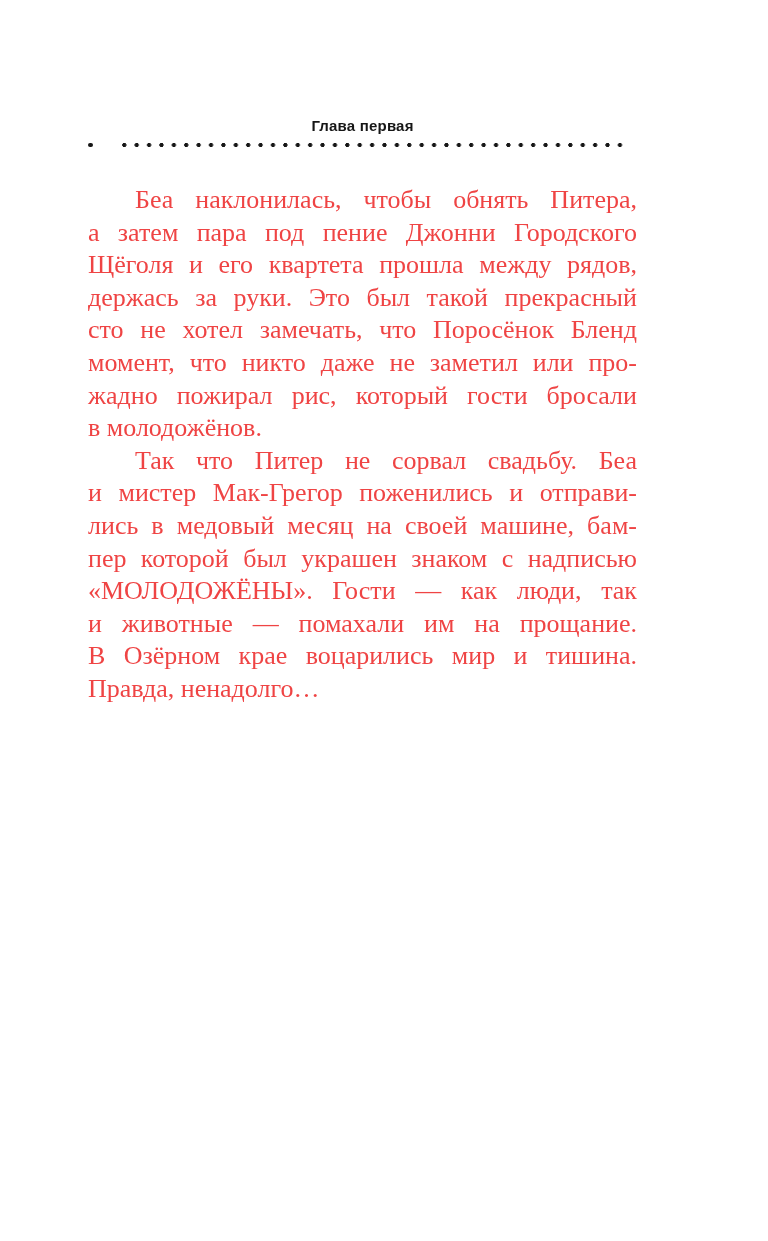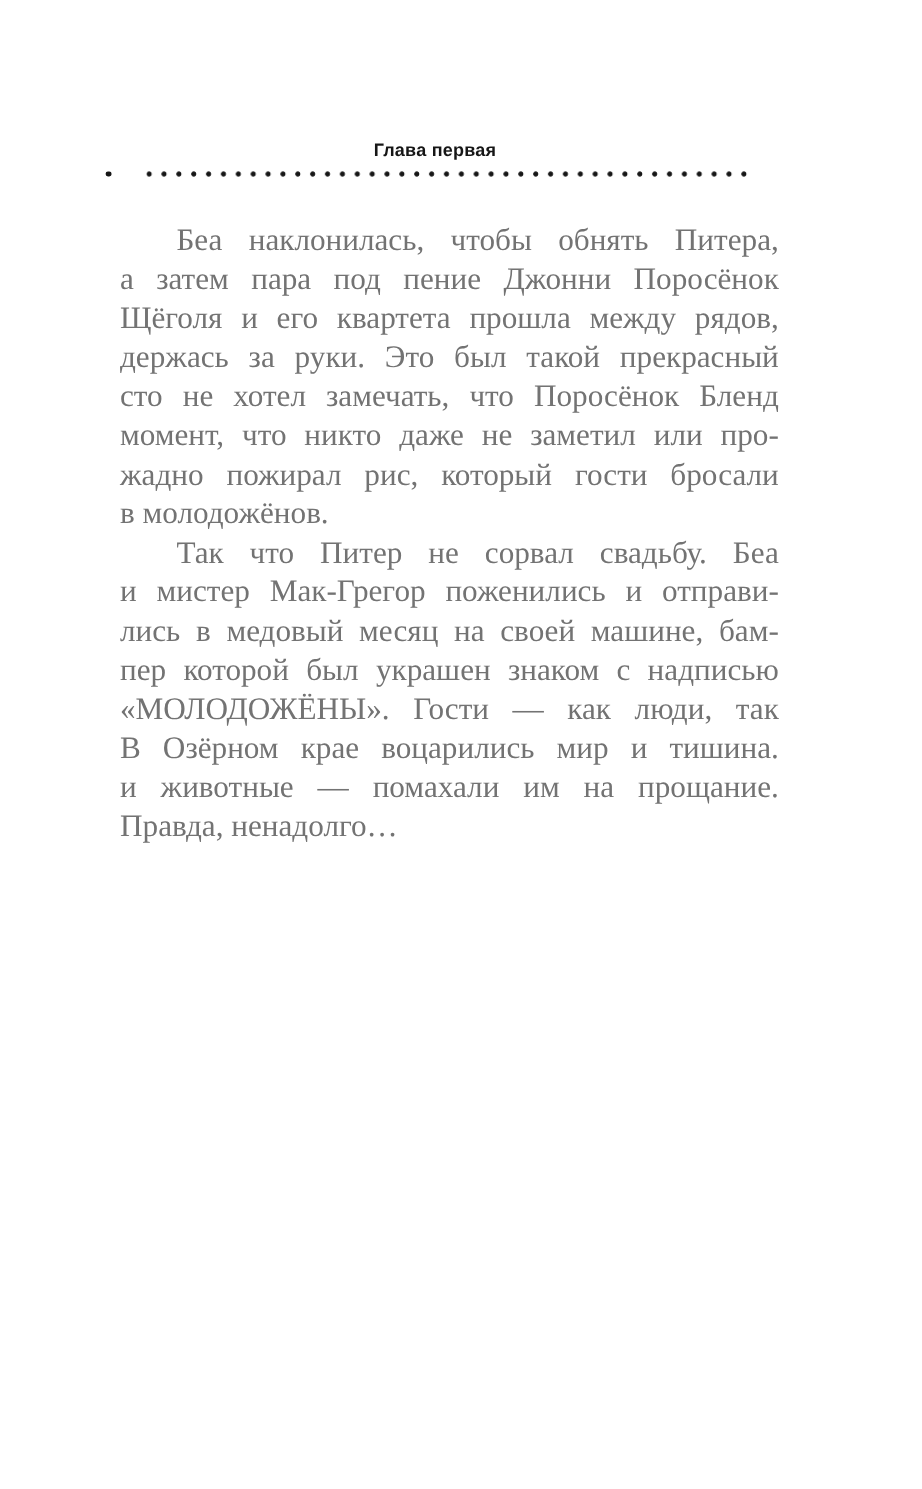--- a/index.html
+++ b/index.html
@@ -54,22 +54,21 @@
     background-repeat: repeat-x;
   }
   .text-block {
     position: absolute;
     top: 184px;
     left: 88px;
     width: 549px;
     font-family: "Liberation Serif", serif;
     font-size: 26px;
     line-height: 32.6px;
-    color: #737373;
-    margin-left: 12px;
+    color: #ef4444;
   }
   .paragraph {
     margin: 0;
   }
   .line {
     text-align: justify;
     text-align-last: justify;
     white-space: normal;
   }
   .line.first {
@@ -89,32 +88,32 @@
   <h1 class="chapter-title">Глава первая</h1>
 
   <div class="divider">
     <span class="dot"></span>
     <span class="dots-run"></span>
   </div>
 
   <div class="text-block">
       <div class="paragraph">
         <div class="line first"><span>Беа наклонилась, чтобы обнять Питера,</span></div>
-        <div class="line"><span>а затем пара под пение Джонни Поросёнок</span></div>
+        <div class="line"><span>а затем пара под пение Джонни Городского</span></div>
         <div class="line"><span>Щёголя и его квартета прошла между рядов,</span></div>
         <div class="line"><span>держась за руки. Это был такой прекрасный</span></div>
         <div class="line"><span>сто не хотел замечать, что Поросёнок Бленд</span></div>
         <div class="line"><span>момент, что никто даже не заметил или про-</span></div>
         <div class="line"><span>жадно пожирал рис, который гости бросали</span></div>
         <div class="line last"><span>в молодожёнов.</span></div>
       </div>
       <div class="paragraph">
         <div class="line first"><span>Так что Питер не сорвал свадьбу. Беа</span></div>
         <div class="line"><span>и мистер Мак-Грегор поженились и отправи-</span></div>
         <div class="line"><span>лись в медовый месяц на своей машине, бам-</span></div>
         <div class="line"><span>пер которой был украшен знаком с надписью</span></div>
         <div class="line"><span class="bold">«МОЛОДОЖЁНЫ»</span><span>. Гости — как люди, так</span></div>
+        <div class="line"><span>и животные — помахали им на прощание.</span></div>
         <div class="line"><span>В Озёрном крае воцарились мир и тишина.</span></div>
-        <div class="line"><span>и животные — помахали им на прощание.</span></div>
         <div class="line last"><span>Правда, ненадолго…</span></div>
       </div>
     </div>
 </div>
 
 </body></html>

